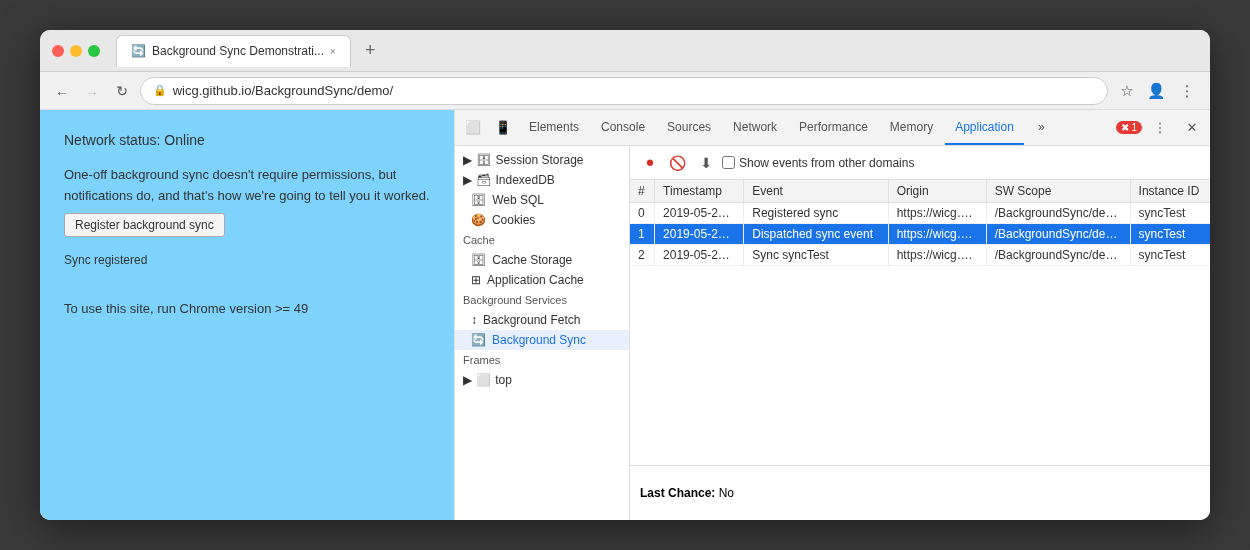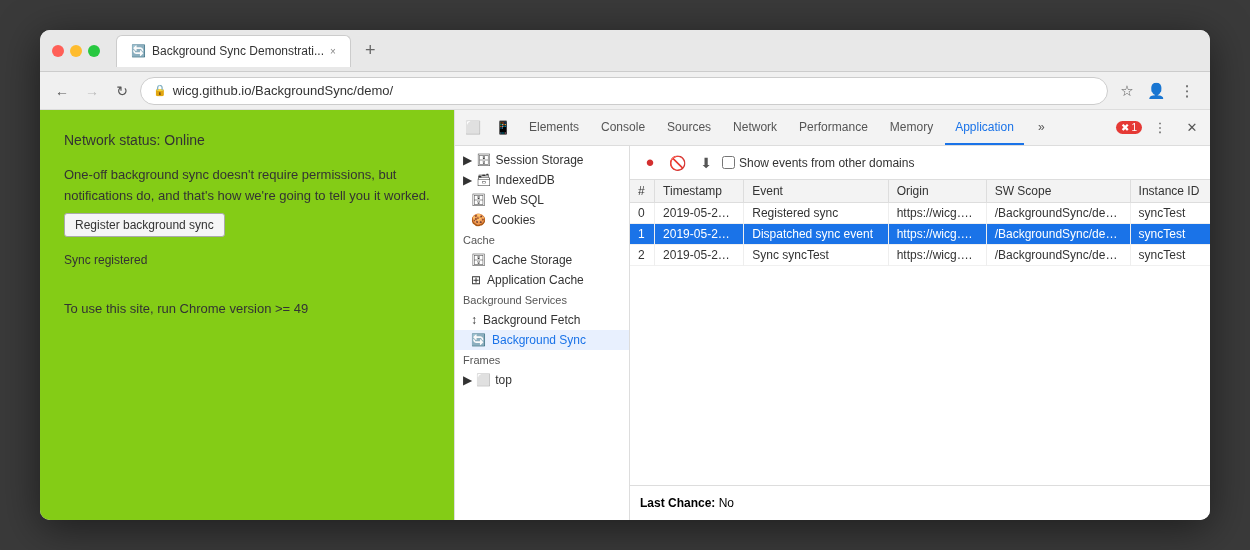--- a/index.html
+++ b/index.html
@@ -131,21 +131,21 @@
     }
     
     .main-content {
       display: flex;
       flex: 1;
       overflow: hidden;
     }
     
     .webpage {
       width: 415px;
-      background: #84cc16;
+      background: #7dd3fc;
       padding: 20px 24px;
       border-right: 1px solid #ddd;
       flex-shrink: 0;
       font-size: 14px;
       color: #333;
       line-height: 1.5;
     }
     .webpage h2 {
       font-size: 14px;
       font-weight: normal;
@@ -361,21 +361,21 @@
       color: #333;
       border-right: 1px solid #eee;
       white-space: nowrap;
       overflow: hidden;
       text-overflow: ellipsis;
       max-width: 150px;
     }
     tbody td:last-child { border-right: none; }
     tbody tr.selected td { color: #fff; }
     .last-chance {
-      padding: 10px 10px;
+      padding: 20px 10px;
       font-size: 12px;
       border-top: 1px solid #ddd;
       flex-shrink: 0;
     }
     .last-chance-label { font-weight: 600; }
     
     .col-num { width: 30px; }
     .col-timestamp { width: 110px; }
     .col-event { width: 170px; }
     .col-origin { width: 120px; }

